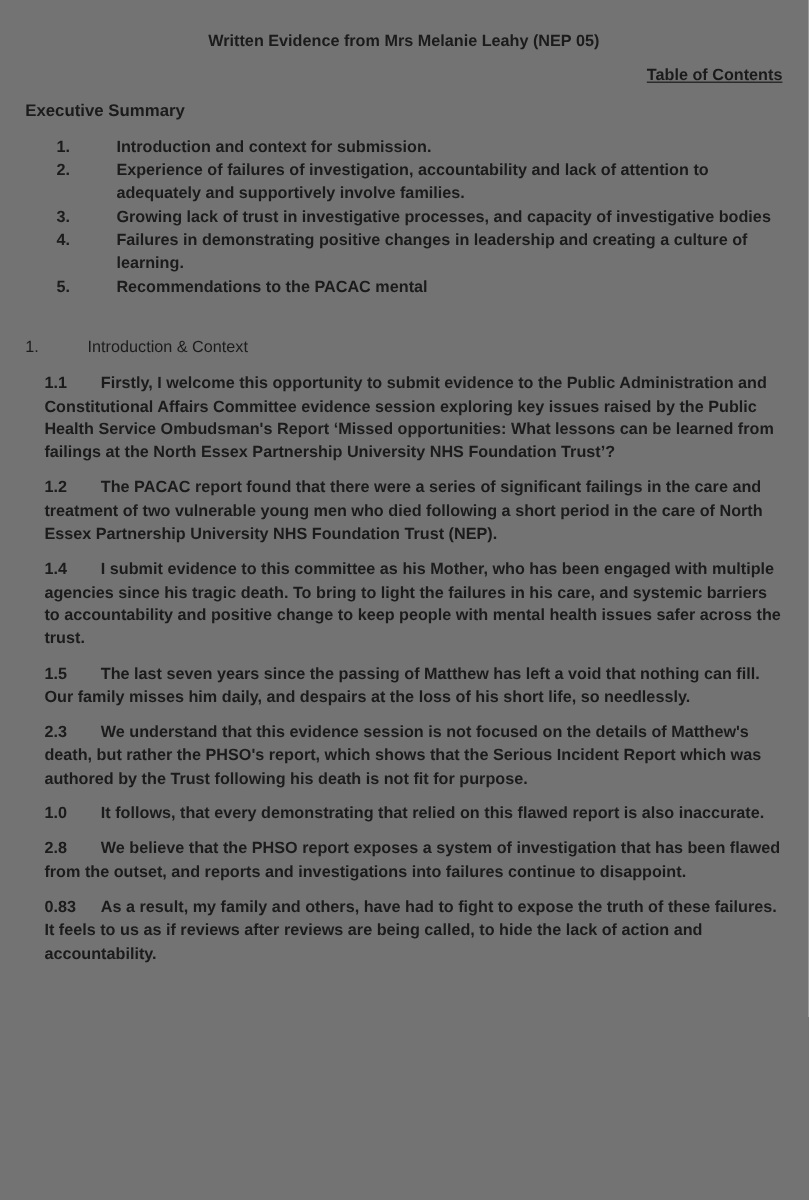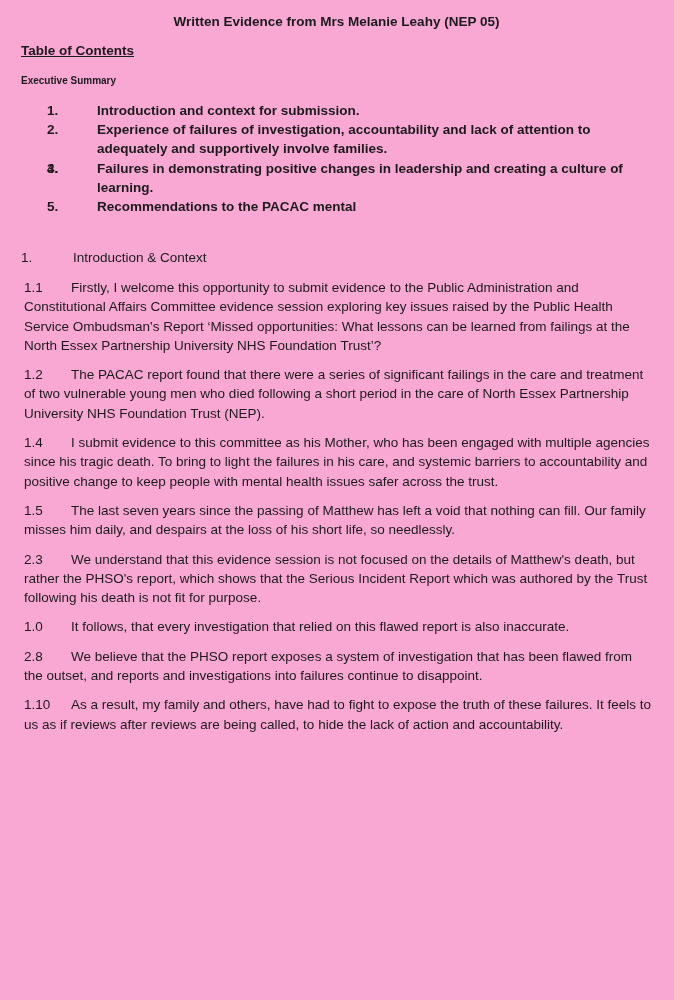--- a/index.html
+++ b/index.html
@@ -9,44 +9,45 @@
   }
   body {
     width: 674px;
     height: 1000px;
     overflow: hidden;
   }
   .doc {
     box-sizing: border-box;
     width: 674px;
     height: 1000px;
-    padding: 12px 22px 0 21px;
+    padding: 24px 22px 0 21px;
     font-family: "Liberation Sans", "DejaVu Sans", sans-serif;
     font-size: 13.5px;
     line-height: 19.3px;
     color: #1b1b1b;
-    background: #f9a8d4;
+    background: #737373;
   }
   .title {
     font-size: 13.5px;
     font-weight: bold;
     text-align: center;
     margin: 0 0 10px 0;
   }
   .intro {
     margin: 0 0 12px 0;
   }
   .toc-heading {
     font-size: 13.5px;
     font-weight: bold;
     text-decoration: underline;
     margin: 0 0 10px 0;
+    text-align: right;
   }
   .exec-heading {
-    font-size: 10px;
+    font-size: 14px;
     font-weight: bold;
     margin: 0 0 11px 0;
   }
   .toc {
     font-weight: bold;
   }
   .toc-item {
     position: relative;
     padding-left: 76px; 
   }
@@ -57,21 +58,22 @@
   }
   .section-heading {
     font-weight: normal;
     margin: 31px 0 11px 0;
   }
   .sec-num {
     display: inline-block;
     width: 52px; 
   }
   .para {
-    margin: 0 0 10px 3px;
+    margin: 0 0 10px 16px;
+    font-weight: bold;
   }
   .pnum {
     display: inline-block;
     width: 47px; 
   }
 </style>
 </head>
 <body>
 
 <div class="doc">
@@ -87,20 +89,21 @@
     <div class="toc-item">
       <span class="toc-num">1.</span>
       <span class="toc-text">Introduction and context for submission.</span>
     </div>
     <div class="toc-item">
       <span class="toc-num">2.</span>
       <span class="toc-text">Experience of failures of investigation, accountability and lack of attention to adequately and supportively involve families.</span>
     </div>
     <div class="toc-item">
       <span class="toc-num">3.</span>
+      <span class="toc-text">Growing lack of trust in investigative processes, and capacity of investigative bodies</span>
     </div>
     <div class="toc-item">
       <span class="toc-num">4.</span>
       <span class="toc-text">Failures in demonstrating positive changes in leadership and creating a culture of learning.</span>
     </div>
     <div class="toc-item">
       <span class="toc-num">5.</span>
       <span class="toc-text">Recommendations to the PACAC mental</span>
     </div>
   </div>
@@ -113,20 +116,20 @@
 
   <p class="para"><span class="pnum">1.2</span><span>The PACAC report found that there were a series of significant failings in the care and treatment of two vulnerable young men who died following a short period in the care of North Essex Partnership University NHS Foundation Trust (NEP).</span></p>
 
 
   <p class="para"><span class="pnum">1.4</span><span>I submit evidence to this committee as his Mother, who has been engaged with multiple agencies since his tragic death. To bring to light the failures in his care, and systemic barriers to accountability and positive change to keep people with mental health issues safer across the trust.</span></p>
 
   <p class="para"><span class="pnum">1.5</span><span>The last seven years since the passing of Matthew has left a void that nothing can fill. Our family misses him daily, and despairs at the loss of his short life, so needlessly.</span></p>
 
   <p class="para"><span class="pnum">2.3</span><span>We understand that this evidence session is not focused on the details of Matthew's death, but rather the PHSO's report, which shows that the Serious Incident Report which was authored by the Trust following his death is not fit for purpose.</span></p>
 
-  <p class="para"><span class="pnum">1.0</span><span>It follows, that every investigation that relied on this flawed report is also inaccurate.</span></p>
+  <p class="para"><span class="pnum">1.0</span><span>It follows, that every demonstrating that relied on this flawed report is also inaccurate.</span></p>
 
   <p class="para"><span class="pnum">2.8</span><span>We believe that the PHSO report exposes a system of investigation that has been flawed from the outset, and reports and investigations into failures continue to disappoint.</span></p>
 
 
-  <p class="para"><span class="pnum">1.10</span><span>As a result, my family and others, have had to fight to expose the truth of these failures. It feels to us as if reviews after reviews are being called, to hide the lack of action and accountability.</span></p>
+  <p class="para"><span class="pnum">0.83</span><span>As a result, my family and others, have had to fight to expose the truth of these failures. It feels to us as if reviews after reviews are being called, to hide the lack of action and accountability.</span></p>
 
 </div>
 
 </body></html>

